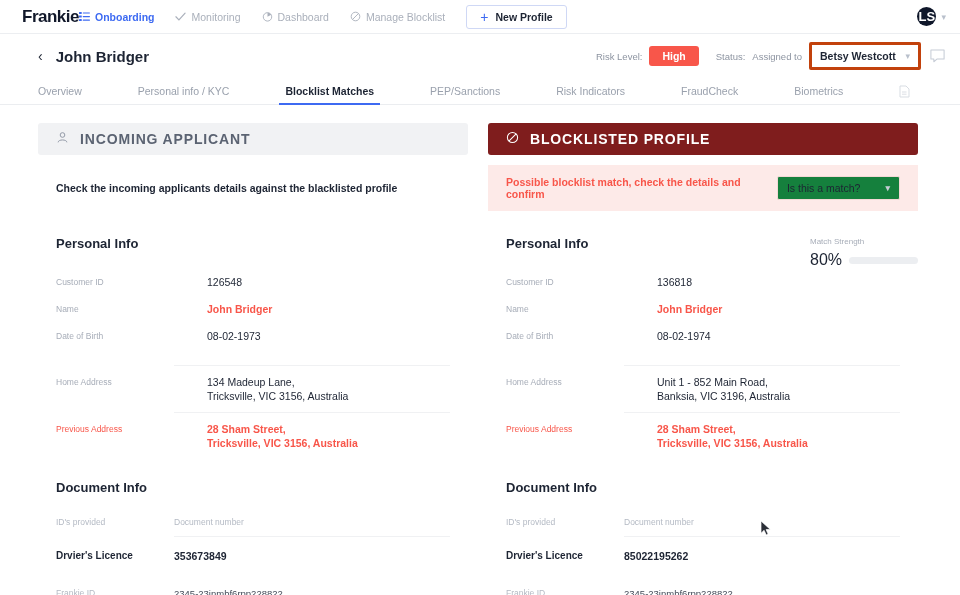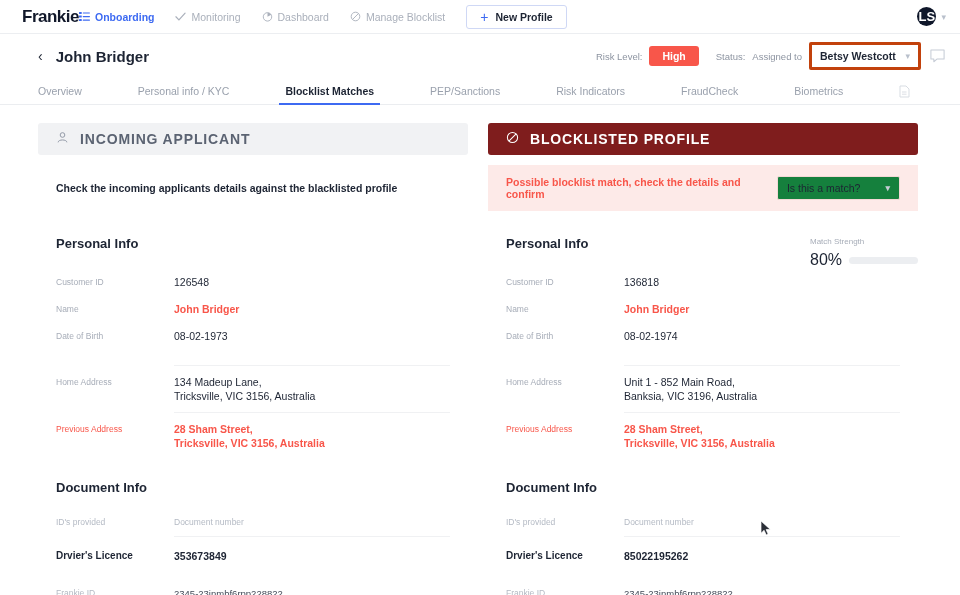--- a/index.html
+++ b/index.html
@@ -187,20 +187,21 @@
   }
   .kv-row .k {
     width: 118px; flex: none;
     font-size: 8.5px; color: #a7adb8;
     padding-top: 2px;
   }
   .kv-row .k.red { color: #f8564a; }
   .kv-row .v {
     font-size: 10.5px; color: #1d2433; font-weight: 400;
     line-height: 14px;
+    margin-left: 33px;
   }
   .kv-row .v.red { color: #f8564a; font-weight: 700; }
   .kv-row .v.name-red { color: #f8564a; font-weight: 700; }
   .kv-div { border-top: 1px solid #f0f1f3; margin: 9px 18px 9px 136px; }
 
   
   .doc-head {
     display: flex; padding: 0 18px; margin-top: 22px;
   }
   .doc-head .dh { font-size: 8.5px; color: #b4bac4; }

